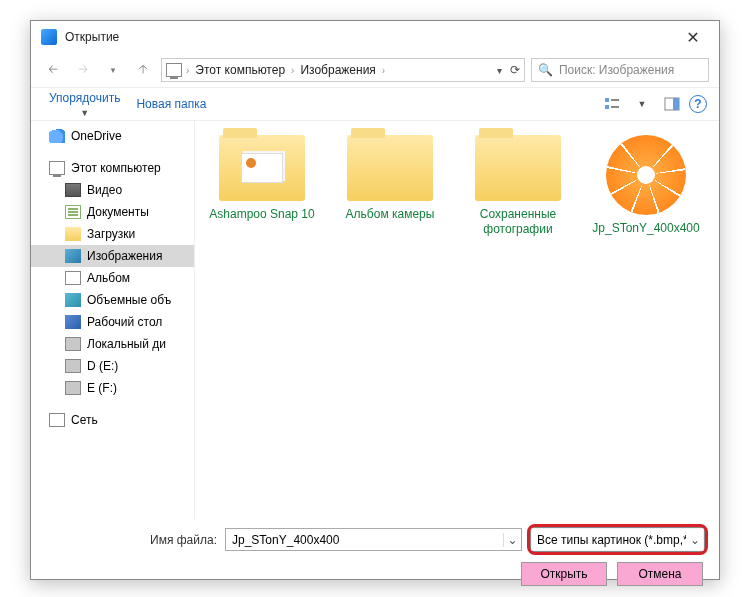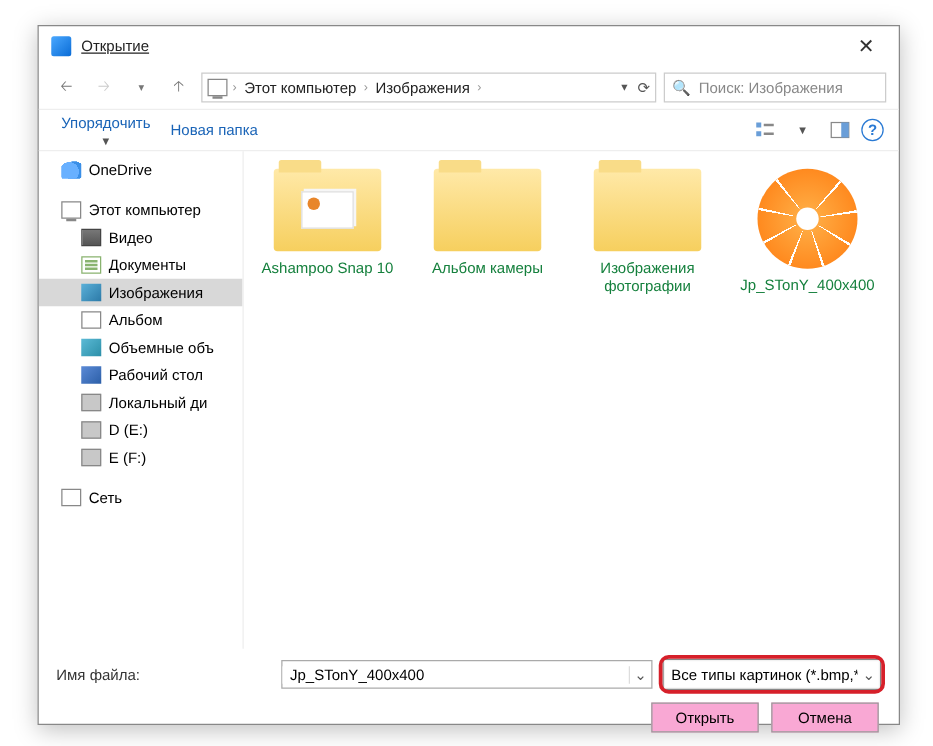--- a/index.html
+++ b/index.html
@@ -2,21 +2,21 @@
 <html><head>
 <meta charset="utf-8">
 <style>
 * { box-sizing: border-box; margin: 0; padding: 0; font-family: "Segoe UI", Tahoma, sans-serif; font-size: 12px; }
 body { background: #fff; width: 746px; height: 597px; overflow: hidden; }
 .dlg { position: absolute; left: 30px; top: 20px; width: 690px; height: 560px; background: #fff; border: 1px solid #888; box-shadow: 0 4px 18px rgba(0,0,0,0.25); }
 
 
 .ttl { height: 32px; display: flex; align-items: center; padding: 0 6px 0 10px; }
 .ttl .app-icon { width: 16px; height: 16px; margin-right: 8px; background: linear-gradient(135deg,#4aa8ff,#0a6cd6); border-radius: 2px; }
-.ttl .title { flex: 1; font-size: 12px; color: #222; text-decoration: underline; }
+.ttl .title { flex: 1; font-size: 12px; color: #222; }
 .ttl .close { width: 40px; height: 28px; display:flex;align-items:center;justify-content:center; font-size:16px; color:#333; cursor:pointer; }
 
 
 .nav { height: 34px; display:flex; align-items:center; padding:0 10px; gap:6px; }
 .nav .nbtn { width:24px; height:24px; display:flex;align-items:center;justify-content:center; color:#777; cursor:pointer; }
 .nav .addr { flex:1; height:24px; border:1px solid #ccc; background:#fff; display:flex; align-items:center; padding:0 4px; gap:4px; }
 .nav .addr .pc-icon { width:16px; height:14px; background:#fff; border:1px solid #888; position:relative; }
 .nav .addr .pc-icon::after{content:"";position:absolute;bottom:-3px;left:3px;width:8px;height:2px;background:#888;}
 .nav .addr .crumb { color:#222; padding:0 2px; }
 .nav .addr .sep { color:#999; font-size:10px; }
@@ -65,21 +65,21 @@
  background:
   conic-gradient(from 0deg,transparent 0 40deg,#fff 40deg 43deg,transparent 43deg 80deg,#fff 80deg 83deg,transparent 83deg 120deg,#fff 120deg 123deg,transparent 123deg 160deg,#fff 160deg 163deg,transparent 163deg 200deg,#fff 200deg 203deg,transparent 203deg 240deg,#fff 240deg 243deg,transparent 243deg 280deg,#fff 280deg 283deg,transparent 283deg 320deg,#fff 320deg 323deg,transparent 323deg 360deg);
  -webkit-mask:radial-gradient(circle,transparent 10px,#000 11px);
 }
 .thumb.orange .ctr{position:absolute;top:50%;left:50%;width:18px;height:18px;border-radius:50%;background:#fff;transform:translate(-50%,-50%);}
 .item .lbl { font-size:12px; color:#15803d; line-height:1.25; word-wrap:break-word; padding:0 4px;}
 
 
 .foot { padding: 8px 14px; }
 .frow { display:flex; align-items:center; gap:8px; margin-bottom:10px; }
-.frow .flabel { width:172px; color:#333; }
+.frow .flabel { width:172px; text-align:right; color:#333; }
 .frow .fname { flex:1; height:23px; border:1px solid #aaa; background:#fff; display:flex;align-items:center; }
 .frow .fname input { border:0; flex:1; padding:0 6px; outline:none; font-size:12px; }
 .frow .fname .dd { width:18px; text-align:center; color:#555; border-left:1px solid #ddd; cursor:pointer;}
 .frow .ftype { width:175px; height:25px; border:1px solid #888; background:#fff; display:flex;align-items:center; position:relative; box-shadow:inset 0 0 0 1px rgba(0,0,0,0.05);}
 .frow .ftype span{flex:1;padding:0 6px;white-space:nowrap;overflow:hidden;}
 .frow .ftype .dd{width:18px;text-align:center;color:#555;cursor:pointer;}
 .ftype-ring{position:absolute;inset:-4px;border:3px solid #d6202a;border-radius:8px;pointer-events:none;}
 .btnrow { display:flex; justify-content:flex-end; gap:10px; padding-right:2px;}
 .btnrow button { width:86px; height:24px; border:1px solid #9a9a9a; background:#f9a8d4; cursor:pointer; font-size:12px;}
 </style>
@@ -154,20 +154,24 @@
           <span>Этот компьютер</span>
         </div>
       <div class="node lvl2">
           <div class="ticon i-video"></div>
           <span>Видео</span>
         </div>
       <div class="node lvl2">
           <div class="ticon i-docs"></div>
           <span>Документы</span>
         </div>
+      <div class="node lvl2">
+          <div class="ticon i-dl"></div>
+          <span>Загрузки</span>
+        </div>
       <div class="node lvl2 sel">
           <div class="ticon i-pic"></div>
           <span>Изображения</span>
         </div>
       <div class="node lvl2">
           <div class="ticon i-music"></div>
           <span>Альбом</span>
         </div>
       <div class="node lvl2">
           <div class="ticon i-3d"></div>
@@ -204,21 +208,21 @@
             </div>
           </div>
         <div class="lbl">Ashampoo Snap 10</div>
       </div>
       <div class="item">
         <div class="thumb folder"></div>
         <div class="lbl">Альбом камеры</div>
       </div>
       <div class="item">
         <div class="thumb folder"></div>
-        <div class="lbl">Изображения фотографии</div>
+        <div class="lbl">Сохраненные фотографии</div>
       </div>
       <div class="item">
         <div class="thumb orange">
             <div class="ctr"></div>
           </div>
         <div class="lbl">Jp_STonY_400x400</div>
       </div>
     </div>
   </div>
 

